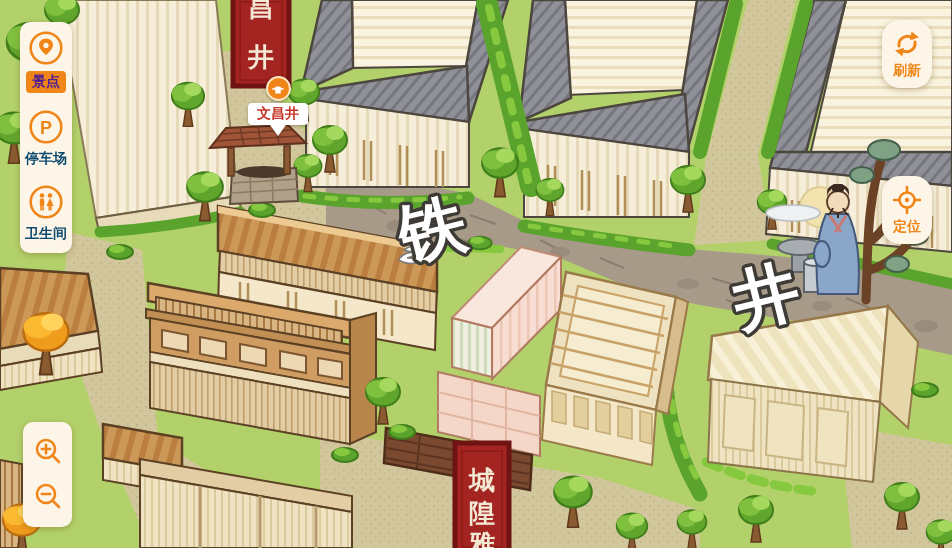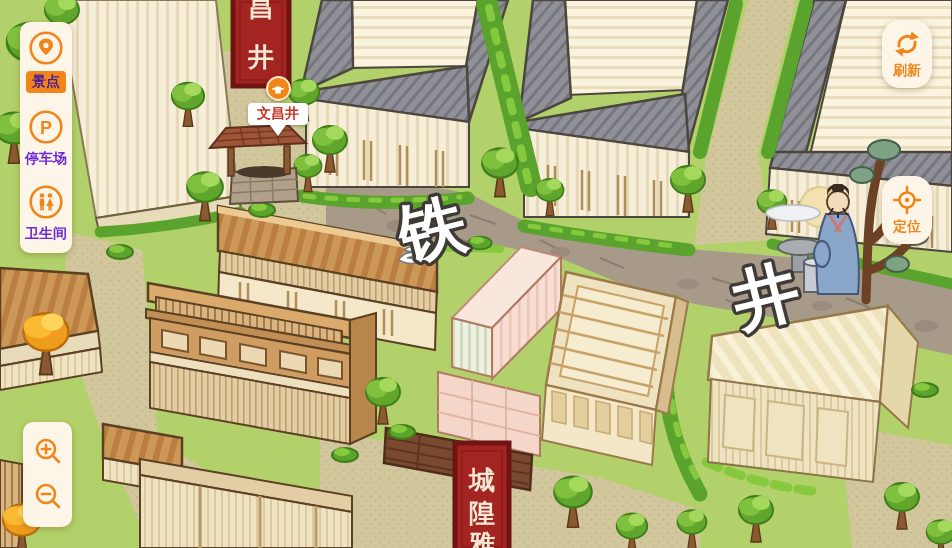--- a/index.html
+++ b/index.html
@@ -12,21 +12,21 @@
     fill:#ffffff;stroke:#3e3a35;stroke-width:7;paint-order:stroke;stroke-linejoin:round;}
   .banner-char{font-family:"DejaVu Serif",serif;font-weight:bold;font-size:26px;
     fill:#f3e8d4;text-anchor:middle;}
   
   .panel{position:absolute;background:#fdf5e8;border-radius:10px;
          box-shadow:0 2px 6px rgba(110,80,30,.35);}
   .sidebar{left:20px;top:22px;width:52px;padding:8px 0 10px 0;
            display:flex;flex-direction:column;align-items:center;}
   .side-item{display:flex;flex-direction:column;align-items:center;margin-bottom:16px;cursor:pointer;}
   .side-item:last-child{margin-bottom:0;justify-content:flex-end;}
-  .side-item .label{margin-top:5px;font-size:14px;font-weight:bold;color:#6d28d9;white-space:nowrap;}
+  .side-item .label{margin-top:5px;font-size:14px;font-weight:bold;color:#0c4a6e;white-space:nowrap;}
   .side-item.active .label{background:#f0861a;color:#4c1d95;padding:2px 6px;border-radius:4px;}
   .rbtn{position:absolute;left:882px;width:50px;height:68px;background:#fdf5e8;border-radius:18px;
         box-shadow:0 2px 6px rgba(110,80,30,.35);display:flex;flex-direction:column;
         align-items:center;justify-content:center;cursor:pointer;}
   .rbtn .label{margin-top:3px;font-size:14px;font-weight:bold;color:#f0861a;}
   .zoompanel{left:23px;top:422px;width:49px;height:105px;display:flex;flex-direction:column;
              align-items:center;justify-content:space-evenly;}
   .zbtn{cursor:pointer;line-height:0;}
   
   .poi{position:absolute;left:228px;top:76px;width:60px;text-align:center;cursor:pointer;margin-left:20px;}

